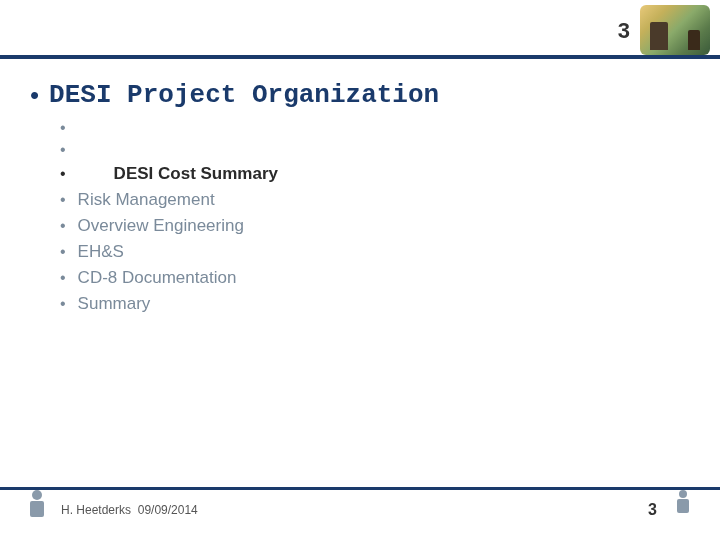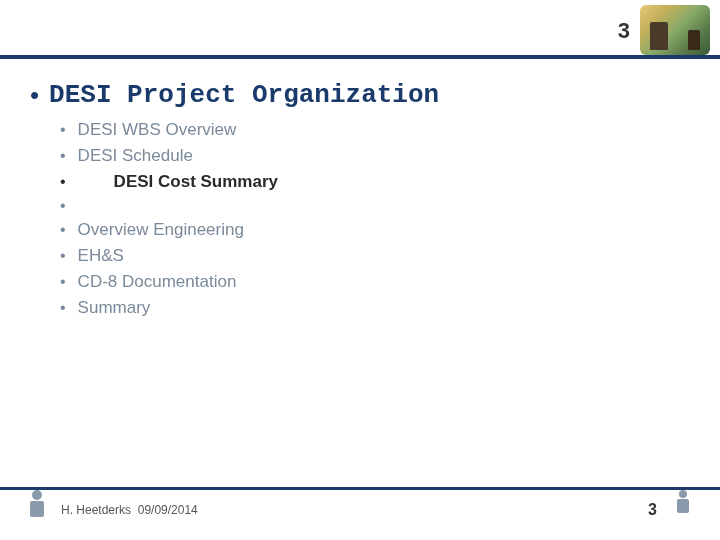--- a/index.html
+++ b/index.html
@@ -242,32 +242,31 @@
   <div class="content">
 
     <div class="main-bullet">
       <span class="bullet-dot">•</span>
       <span class="bullet-text">DESI Project Organization</span>
     </div>
 
     <div id="sub-bullets-container">
         <div class="sub-bullet">
           <span class="bullet-dot">•</span>
-          <span class="bullet-text">DESI WBS Overview</span>
-        </div>
-        <div class="sub-bullet">
-          <span class="bullet-dot">•</span>
-          <span class="bullet-text">DESI Schedule</span>
+        </div>
+        <div class="sub-bullet">
+          <span class="bullet-dot">•</span>
         </div>
         <div class="sub-bullet active">
           <span class="bullet-dot">•</span>
           <span class="bullet-text">DESI Cost Summary</span>
         </div>
         <div class="sub-bullet">
           <span class="bullet-dot">•</span>
+          <span class="bullet-text">Risk Management</span>
         </div>
         <div class="sub-bullet">
           <span class="bullet-dot">•</span>
           <span class="bullet-text">Overview Engineering</span>
         </div>
         <div class="sub-bullet">
           <span class="bullet-dot">•</span>
           <span class="bullet-text">EH&amp;S</span>
         </div>
         <div class="sub-bullet">

